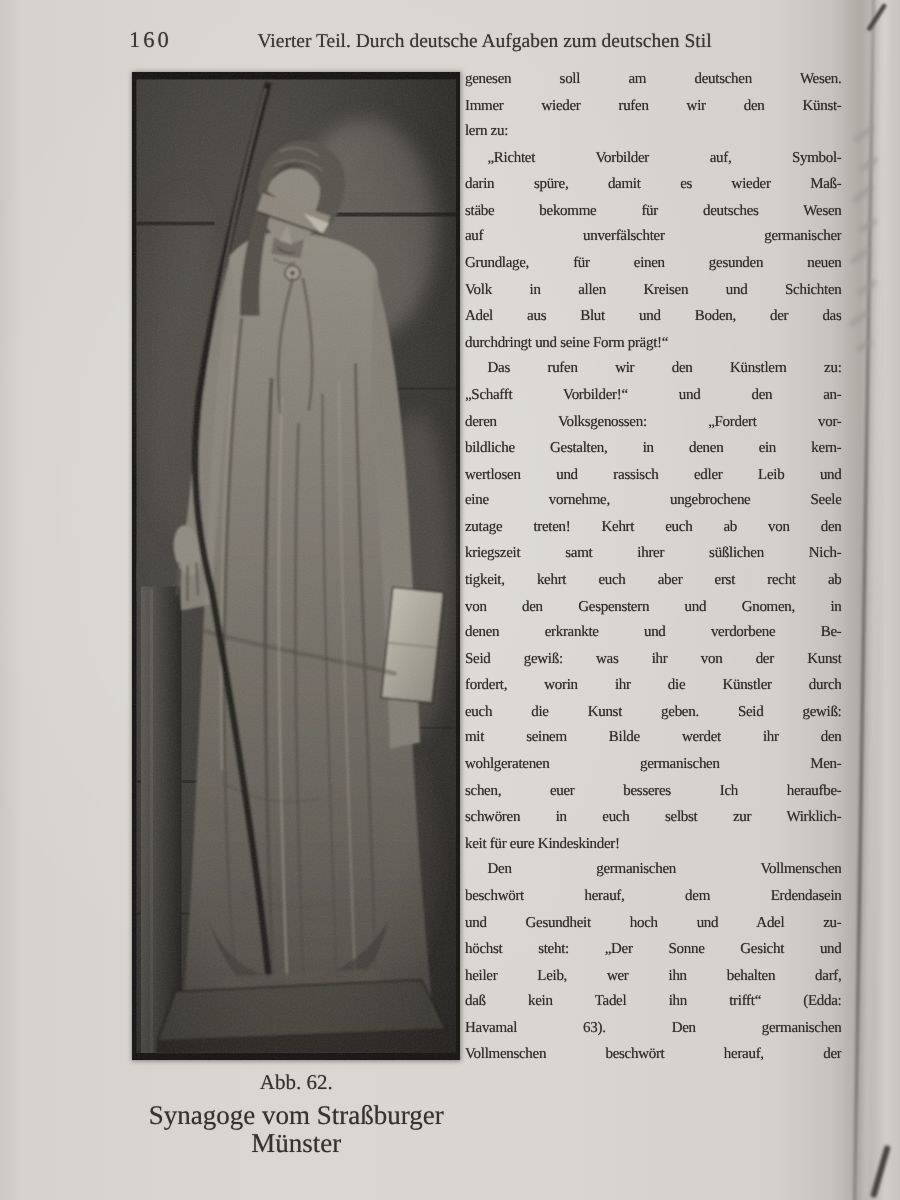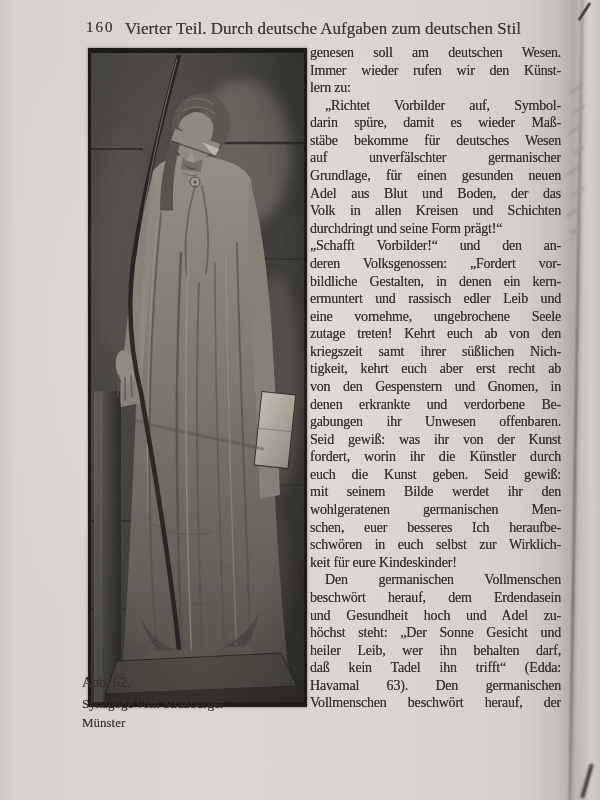--- a/index.html
+++ b/index.html
@@ -12,38 +12,38 @@
     color:#34312d;
   }
   .stage *{box-sizing:border-box;}
   
   .pagenum{
     position:absolute;left:86px;top:19px;font-size:15px;letter-spacing:2px;
     color:#3a3733;text-shadow:0 0 .6px rgba(50,46,42,.65);
   }
   .runhead{
     position:absolute;left:108px;top:19px;width:430px;text-align:center;
-    font-size:17px;color:#3a3733;white-space:nowrap;
+    font-size:13px;color:#3a3733;white-space:nowrap;
     text-shadow:0 0 .6px rgba(50,46,42,.65);
   }
   
   .photo{
     position:absolute;left:88px;top:48px;width:219px;height:659px;
     box-shadow:0 0 3px rgba(40,38,34,.5);
   }
   .photo svg{display:block;width:219px;height:659px;}
   
-  .caption{position:absolute;left:82px;top:672px;width:231px;
+  .caption{position:absolute;left:82px;top:712px;width:231px;text-align:center;
     color:#36332f;text-shadow:0 0 .6px rgba(50,46,42,.6);}
   .caption .cnum{font-size:14px;line-height:22px;}
-  .caption .cline{font-size:13px;line-height:19px;}
+  .caption .cline{font-size:18px;line-height:19px;}
   
   .textcol{
     position:absolute;left:310px;top:44px;width:251px;
-    font-size:14px;letter-spacing:-0.2px;color:#322f2b;
+    font-size:10px;letter-spacing:-0.2px;color:#322f2b;
     text-shadow:0 0 .55px rgba(46,42,38,.7);
   }
   .tline{height:17.58px;line-height:17.58px;overflow:hidden;text-align:justify;white-space:nowrap;}
   .tline.j{text-align-last:justify;white-space:normal;}
   .tline.ind{text-indent:15px;}
   
   .crease{
     position:absolute;left:575px;top:-10px;width:2px;height:830px;
     background:linear-gradient(180deg,rgba(70,66,60,.28),rgba(62,58,52,.62) 40%,rgba(58,54,48,.66) 75%,rgba(70,66,60,.4));
     transform:rotate(0.9deg);filter:blur(1px);
@@ -230,34 +230,34 @@
 
   <div class="textcol">
       <div class="tline j">genesen soll am deutschen Wesen.</div>
       <div class="tline j">Immer wieder rufen wir den Künst-</div>
       <div class="tline">lern zu:</div>
       <div class="tline j ind">„Richtet Vorbilder auf, Symbol-</div>
       <div class="tline j">darin spüre, damit es wieder Maß-</div>
       <div class="tline j">stäbe bekomme für deutsches Wesen</div>
       <div class="tline j">auf unverfälschter germanischer</div>
       <div class="tline j">Grundlage, für einen gesunden neuen</div>
+      <div class="tline j">Volk in allen Kreisen und Schichten</div>
       <div class="tline j">Adel aus Blut und Boden, der das</div>
-      <div class="tline j">Volk in allen Kreisen und Schichten</div>
       <div class="tline">durchdringt und seine Form prägt!“</div>
+      <div class="tline j ind">Das rufen wir den Künstlern zu:</div>
       <div class="tline j">„Schafft Vorbilder!“ und den an-</div>
       <div class="tline j">deren Volksgenossen: „Fordert vor-</div>
       <div class="tline j">bildliche Gestalten, in denen ein kern-</div>
-      <div class="tline j">ermuntert und rassisch edler Leib und</div>
+      <div class="tline j">wertlosen und rassisch edler Leib und</div>
       <div class="tline j">eine vornehme, ungebrochene Seele</div>
       <div class="tline j">zutage treten! Kehrt euch ab von den</div>
       <div class="tline j">kriegszeit samt ihrer süßlichen Nich-</div>
       <div class="tline j">tigkeit, kehrt euch aber erst recht ab</div>
       <div class="tline j">von den Gespenstern und Gnomen, in</div>
       <div class="tline j">denen erkrankte und verdorbene Be-</div>
-      <div class="tline j">gabungen ihr Unwesen offenbaren.</div>
       <div class="tline j">Seid gewiß: was ihr von der Kunst</div>
       <div class="tline j">fordert, worin ihr die Künstler durch</div>
       <div class="tline j">euch die Kunst geben. Seid gewiß:</div>
       <div class="tline j">mit seinem Bilde werdet ihr den</div>
       <div class="tline j">wohlgeratenen germanischen Men-</div>
       <div class="tline j">schen, euer besseres Ich heraufbe-</div>
       <div class="tline j">schwören in euch selbst zur Wirklich-</div>
       <div class="tline">keit für eure Kindeskinder!</div>
       <div class="tline j ind">Den germanischen Vollmenschen</div>
       <div class="tline j">beschwört herauf, dem Erdendasein</div>

